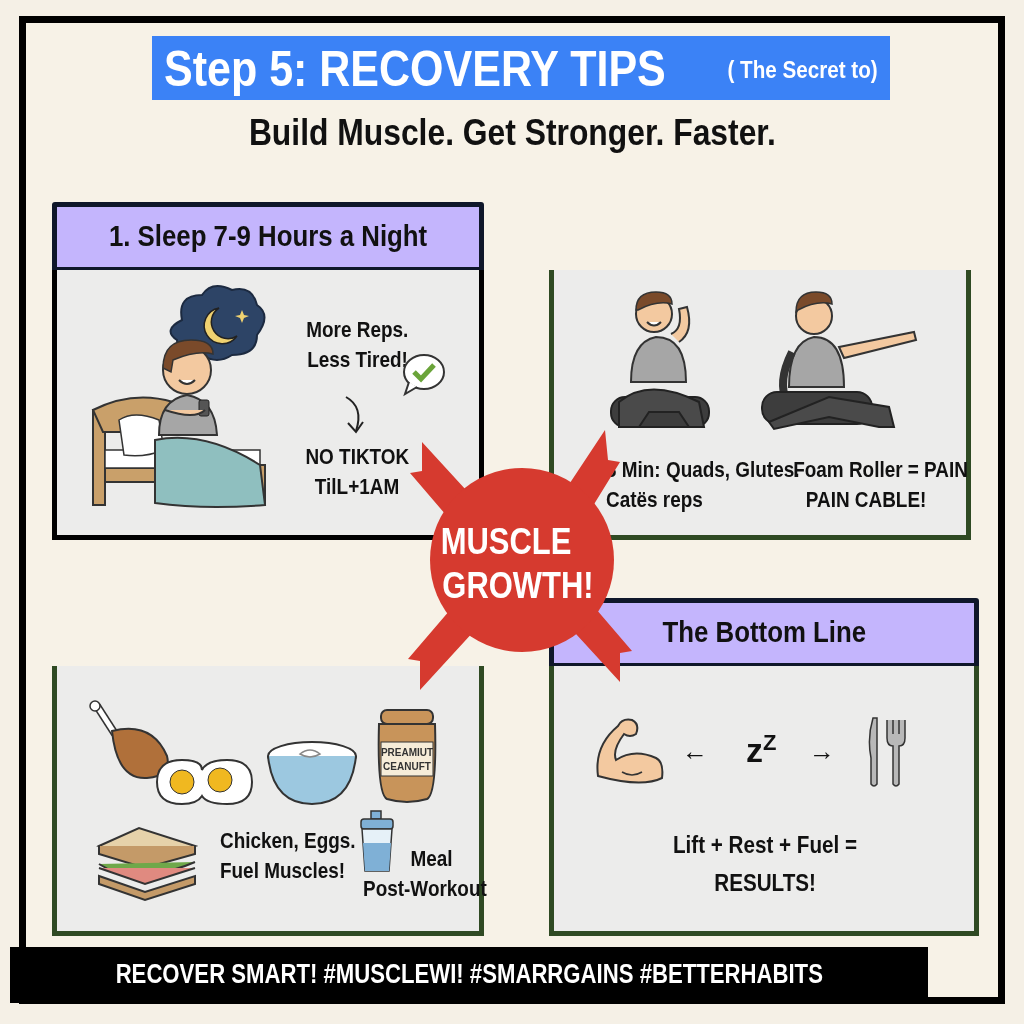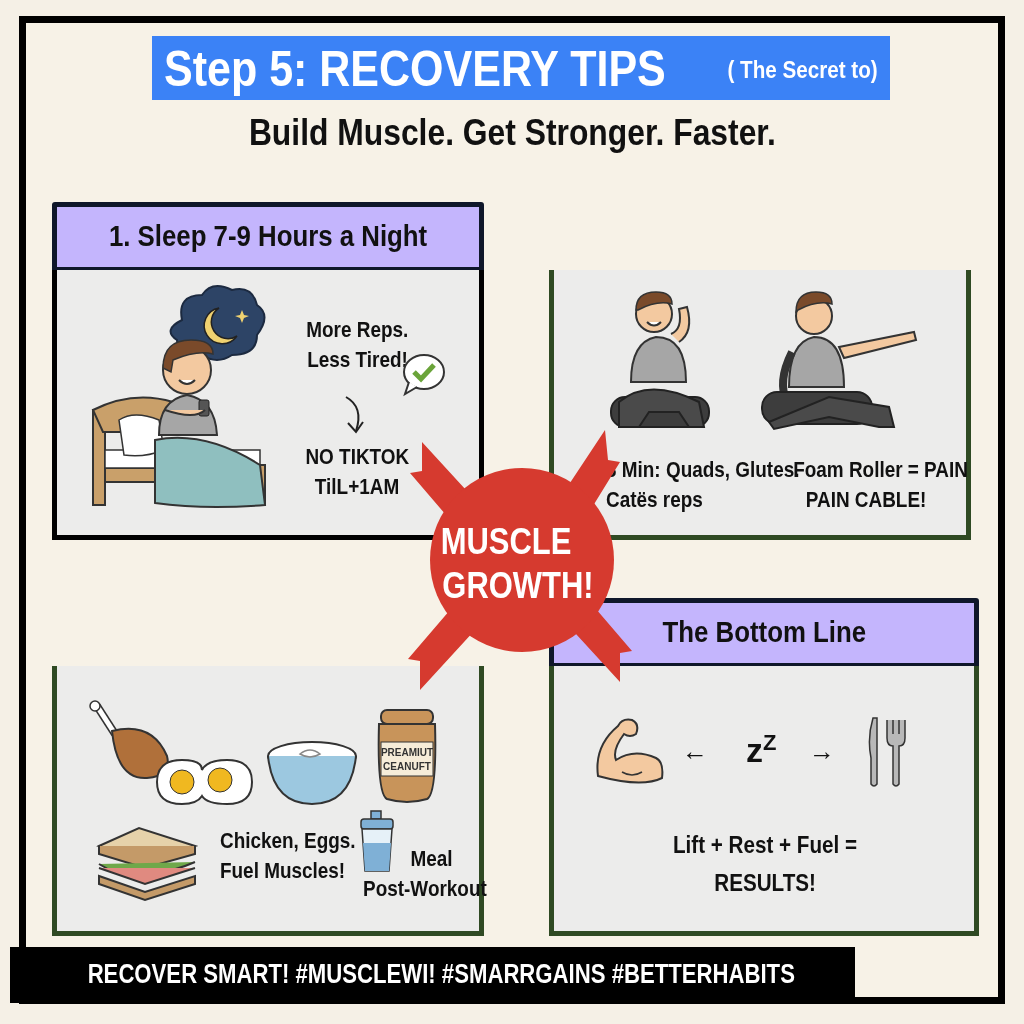--- a/index.html
+++ b/index.html
@@ -20,21 +20,21 @@
   .p2{left:549px;top:202px;width:422px;}
   .p3{left:52px;top:598px;}
   .p4{left:549px;top:598px;width:430px;}
   .txt{position:absolute;font-size:22px;font-weight:bold;color:#111;line-height:30px;white-space:nowrap;}
   .txt i{font-style:normal;display:inline-block;transform:scaleX(0.86);transform-origin:left;}
   .txt.c{text-align:center;}
   .txt.c i{transform-origin:center;}
   .burst{position:absolute;left:400px;top:420px;width:240px;height:280px;}
   .badge-text{position:absolute;left:430px;top:520px;width:180px;text-align:left;color:#fff;font-size:36px;font-weight:bold;line-height:44px;}
   .badge-text i{font-style:normal;display:inline-block;transform:scaleX(0.86);}
-  .footer{position:absolute;left:10px;top:947px;width:845px;height:56px;background:#000;color:#fff;text-align:center;}
+  .footer{position:absolute;left:10px;top:947px;width:918px;height:56px;background:#000;color:#fff;text-align:center;}
   .footer span{display:inline-block;margin-top:12px;font-size:27px;font-weight:bold;transform:scaleX(0.82);white-space:nowrap;}
   svg{position:absolute;overflow:visible;}
 </style>
 </head>
 <body>
 
 <div class="frame"></div>
 
 <div class="title-box">
   <div class="title-main">Step 5: RECOVERY TIPS</div>

